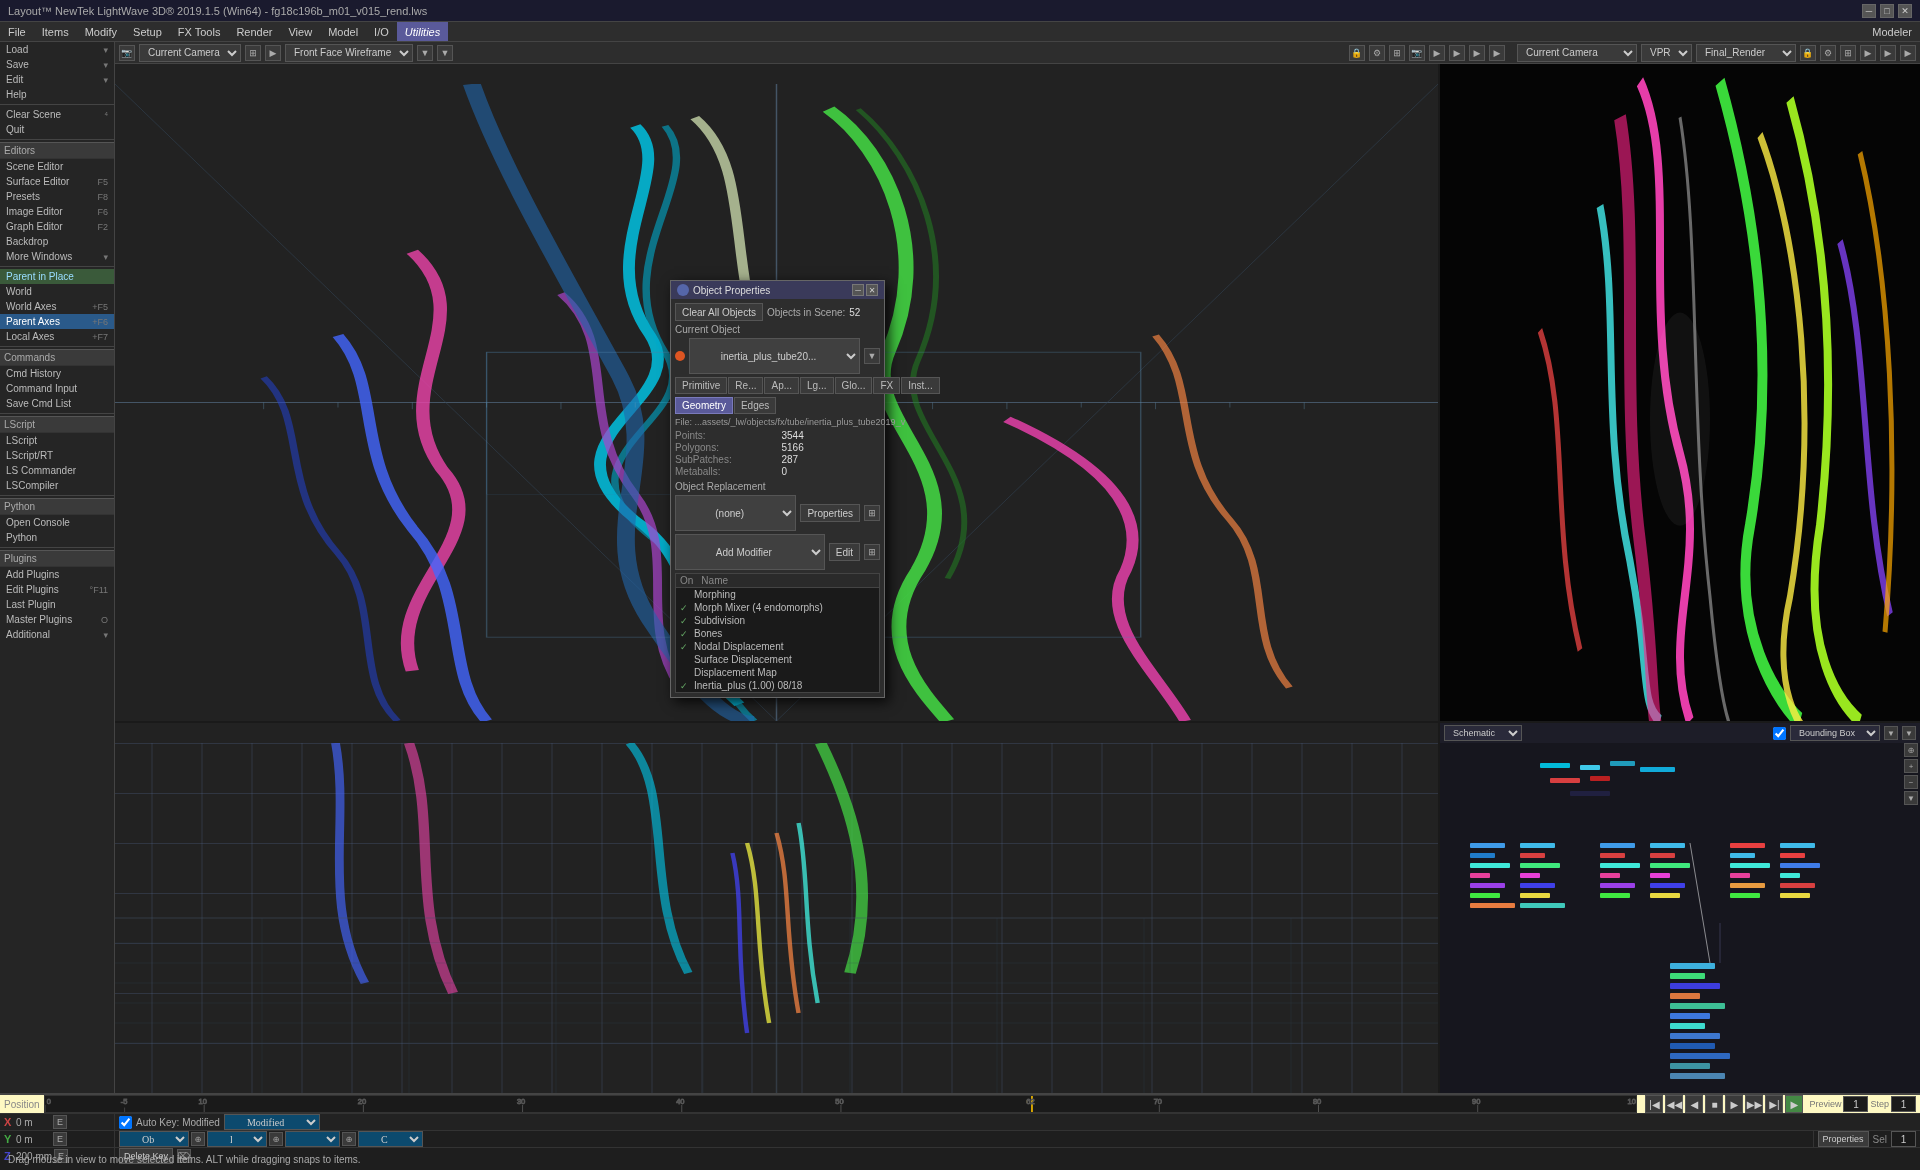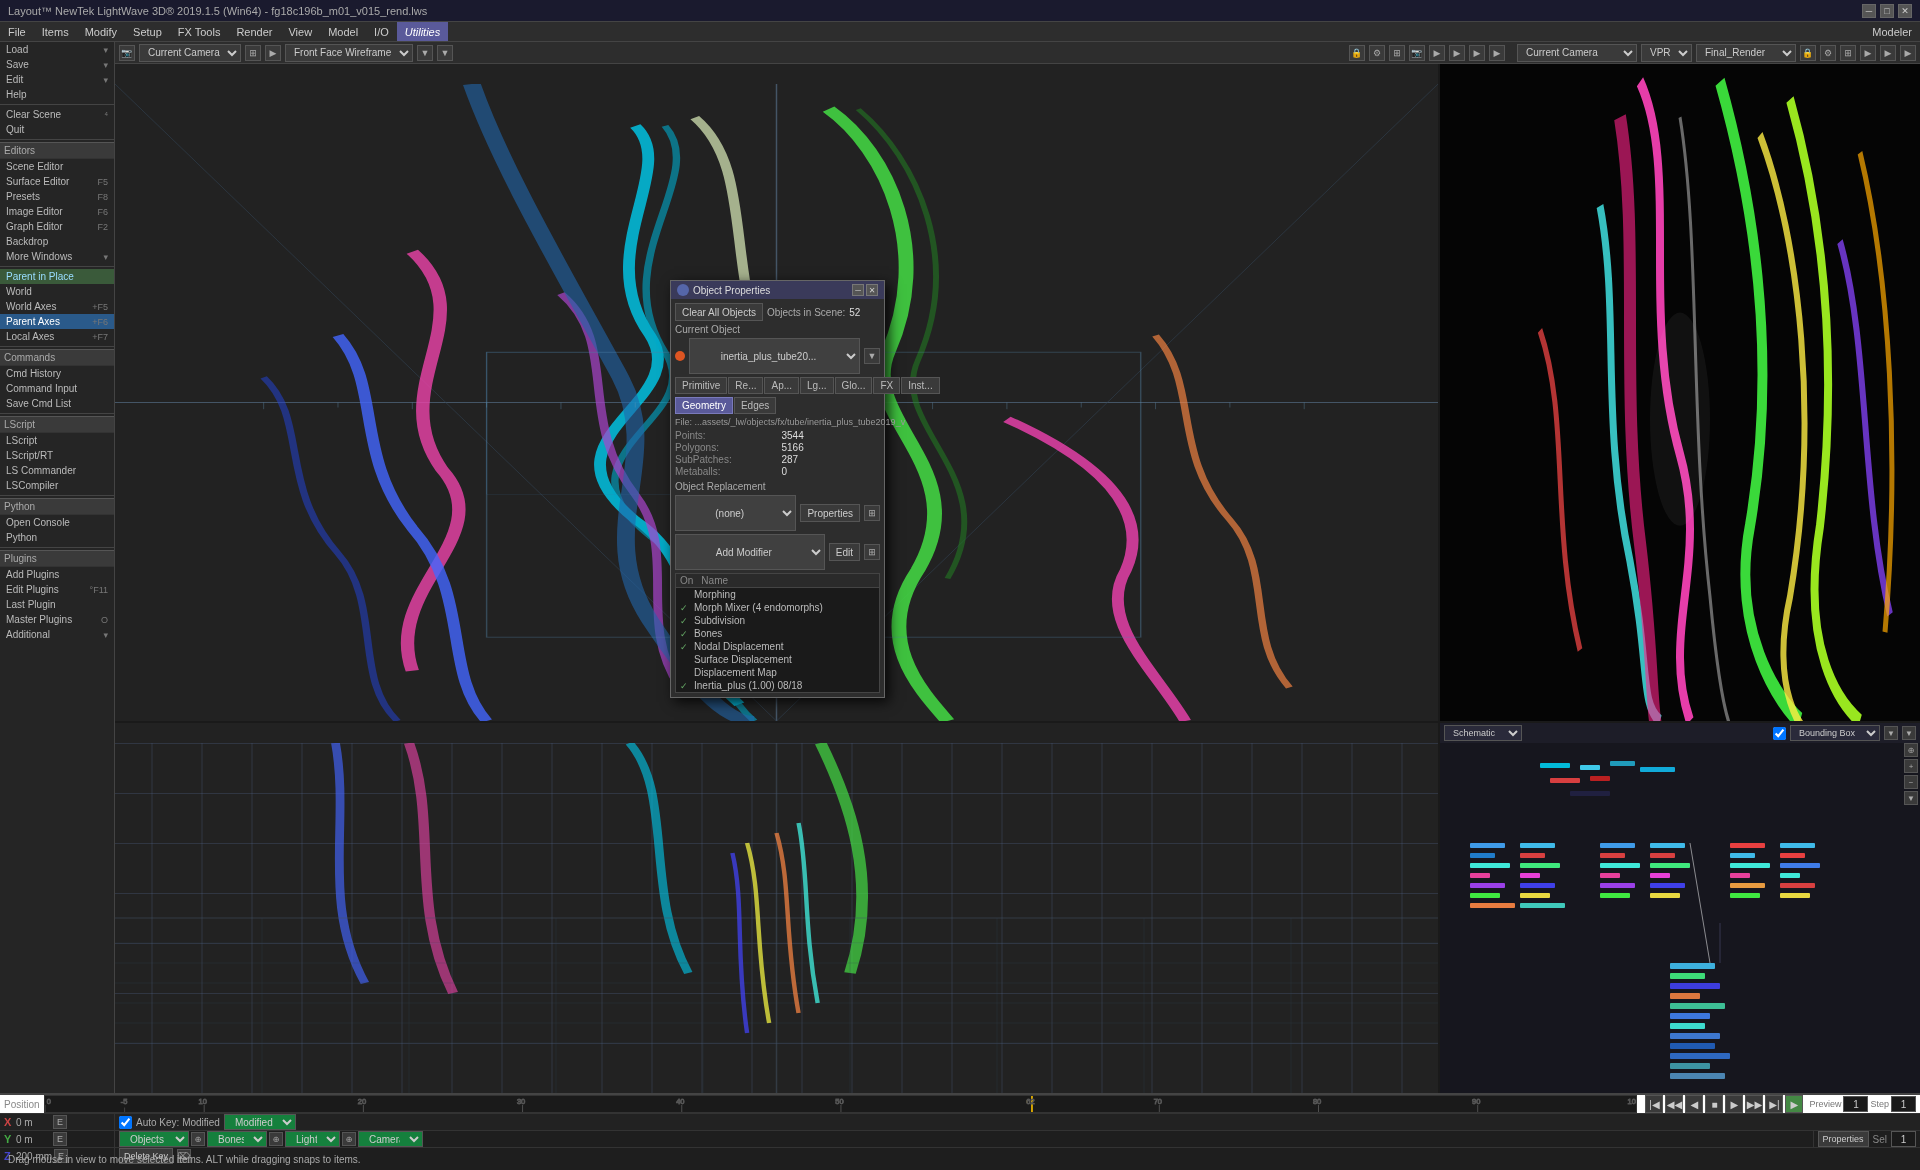--- a/index.html
+++ b/index.html
@@ -425,31 +425,32 @@
       display: flex;
       flex-direction: column;
     }
 
     .bottom-row1 {
       display: flex;
       align-items: center;
       height: 20px;
       padding: 0 4px;
       gap: 4px;
-      background: #ffffff;
+      background: #fef9c3;
       border-bottom: 1px solid #333;
     }
 
     .select-widget {
-      background: #15803d;
+      background: #0c4a6e;
       color: #ccc;
       border: 1px solid #555;
       font-size: 10px;
       height: 16px;
-      padding: 0 6px;
+      padding: 0 18px;
+      font-family: Liberation Serif, serif;
     }
   </style>
 </head>
 <body>
 
 <div id="title-bar">
   <span class="title">Layout™ NewTek LightWave 3D® 2019.1.5 (Win64) - fg18c196b_m01_v015_rend.lws</span>
   <div class="win-controls">
     <div class="win-btn">─</div>
     <div class="win-btn">□</div>

